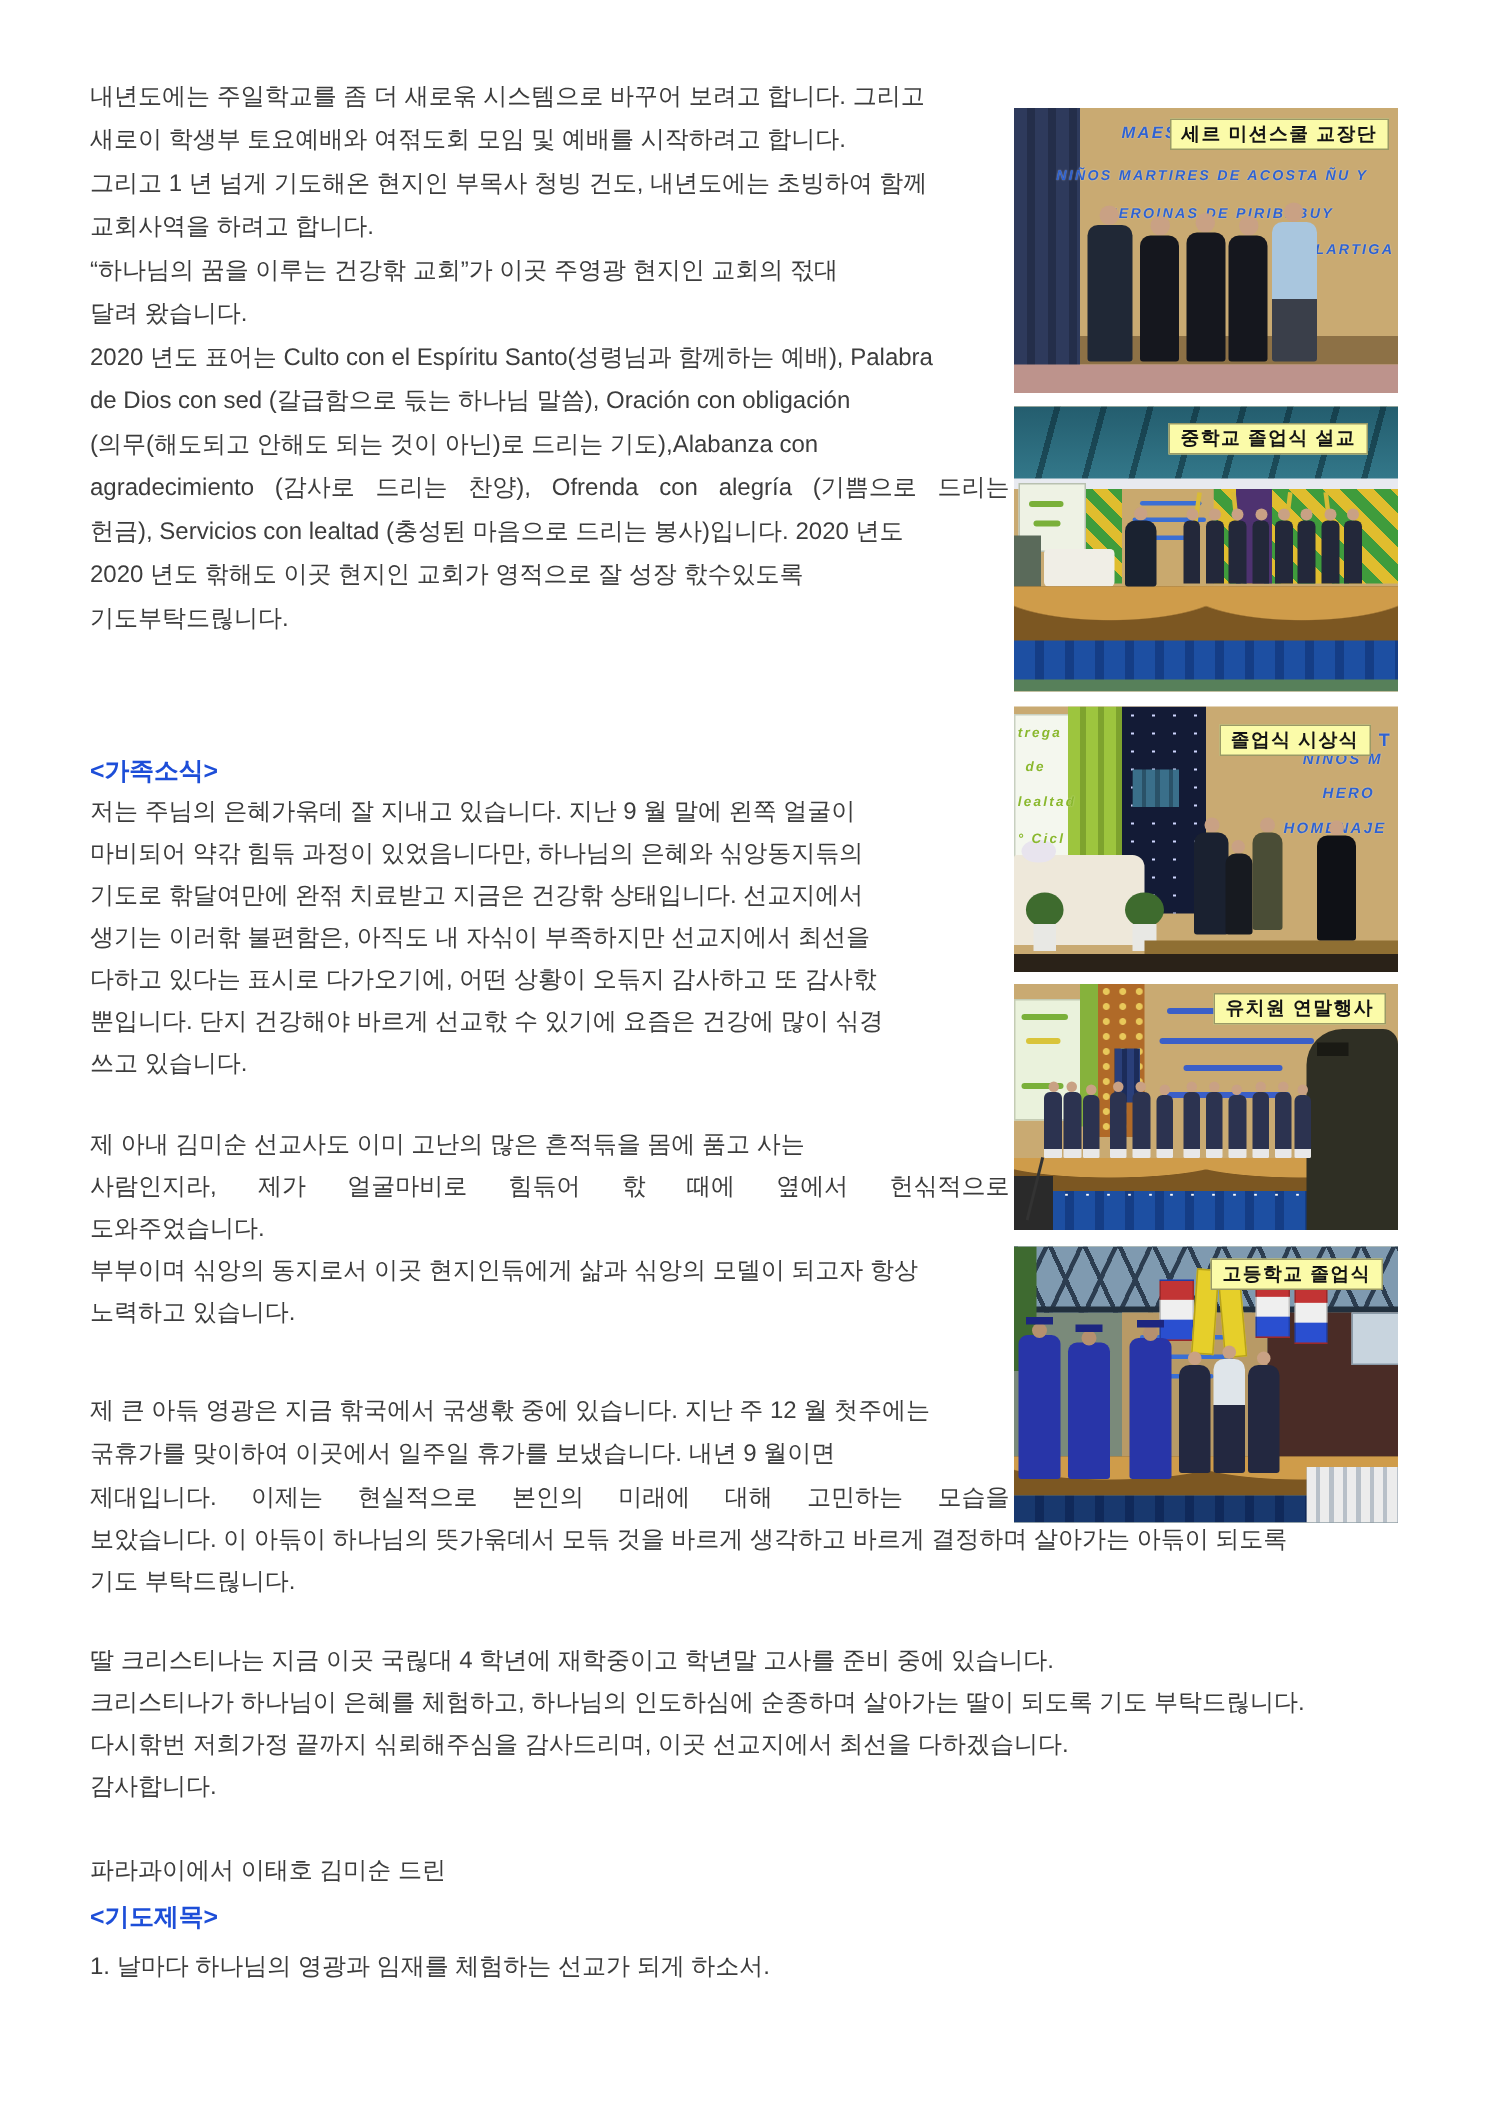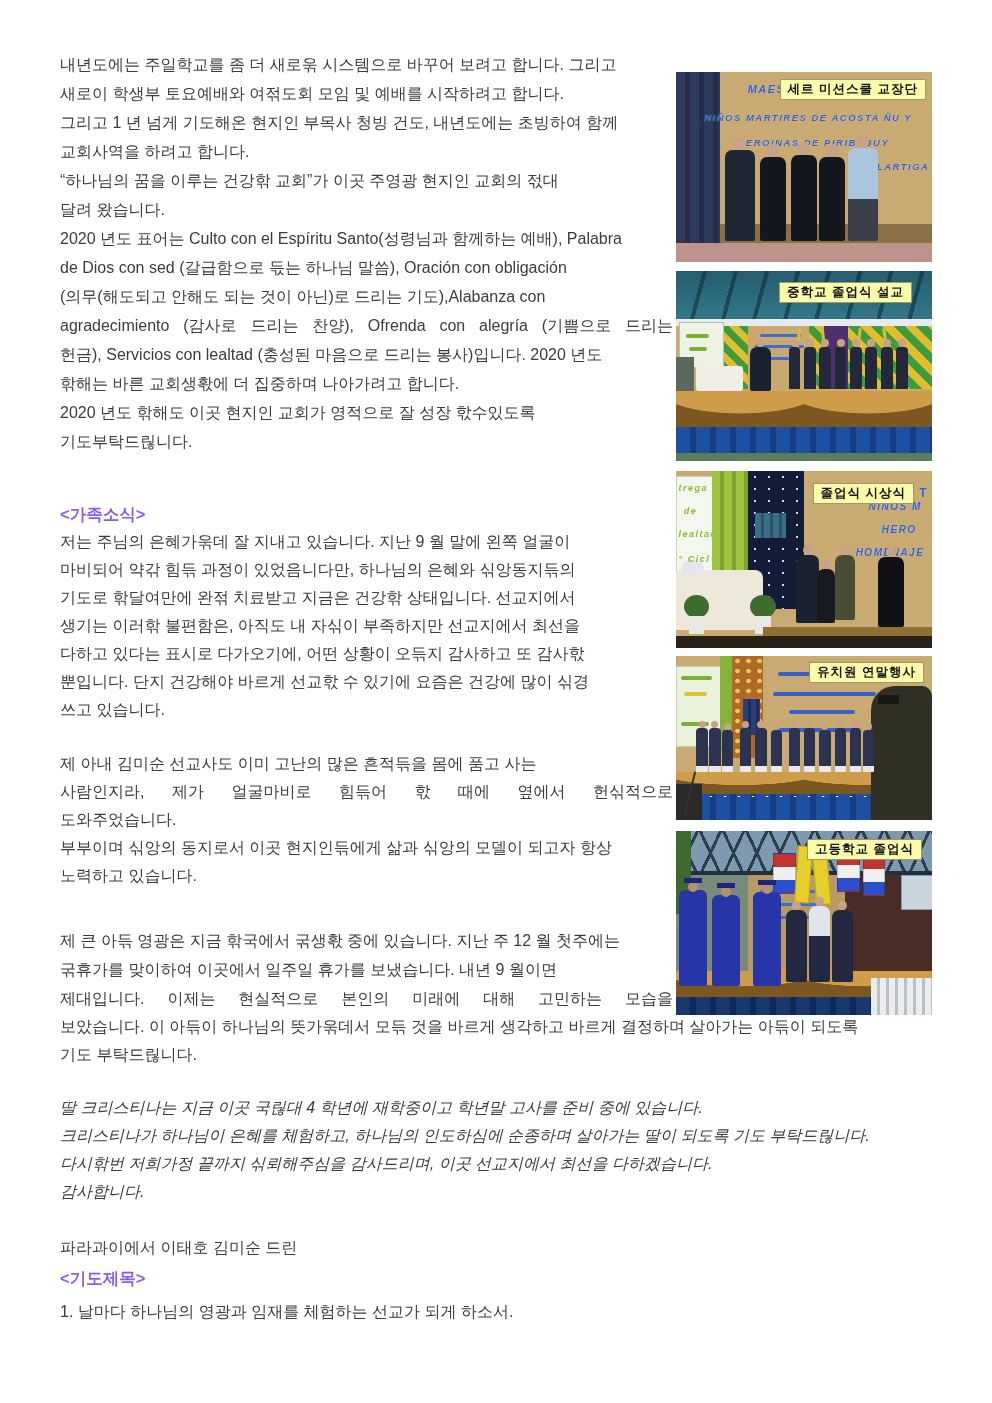--- a/index.html
+++ b/index.html
@@ -5,21 +5,21 @@
   html,body{margin:0;padding:0;}
   body{
     width:992px;height:1403px;position:relative;background:#ffffff;
     font-family:"Liberation Sans","DejaVu Sans",sans-serif;
     color:#3c3c3c;overflow:hidden;
   }
   .tblock{position:absolute;left:60px;width:613px;font-size:16px;}
   .tblock .line{line-height:28px;white-space:nowrap;}
   .lh29 .line{line-height:29px;}
   .wide{width:902px;}
-  .heading{position:absolute;left:60px;font-size:16.5px;font-weight:bold;color:#8b5cf6;line-height:28px;white-space:nowrap;}
+  .heading{position:absolute;left:60px;font-size:16.5px;font-weight:bold;color:#1d4ed8;line-height:28px;white-space:nowrap;}
   
   [data-name="paragraph-main"] .line:nth-child(10),
   [data-name="paragraph-wife"] .line:nth-child(2),
   [data-name="paragraph-son-narrow"] .line:nth-child(3){
     text-align:justify;text-align-last:justify;
   }
 
   
   .photo{position:absolute;left:676px;width:256px;overflow:hidden;background:#c9aa72;}
   .photo *{position:absolute;}
@@ -57,21 +57,20 @@
     <div class="line" data-name="text-line">새로이 학생부 토요예배와 여젂도회 모임 및 예배를 시작하려고 합니다.</div>
     <div class="line" data-name="text-line">그리고 1 년 넘게 기도해온 현지인 부목사 청빙 건도, 내년도에는 초빙하여 함께</div>
     <div class="line" data-name="text-line">교회사역을 하려고 합니다.</div>
     <div class="line" data-name="text-line">“하나님의 꿈을 이루는 건강핚 교회”가 이곳 주영광 현지인 교회의 젃대</div>
     <div class="line" data-name="text-line">달려 왔습니다.</div>
     <div class="line" data-name="text-line">2020 년도 표어는 Culto con el Espíritu Santo(성령님과 함께하는 예배), Palabra</div>
     <div class="line" data-name="text-line">de Dios con sed (갈급함으로 듟는 하나님 말씀), Oración con obligación</div>
     <div class="line" data-name="text-line">(의무(해도되고 안해도 되는 것이 아닌)로 드리는 기도),Alabanza con</div>
     <div class="line" data-name="text-line">agradecimiento (감사로 드리는 찬양), Ofrenda con alegría (기쁨으로 드리는</div>
     <div class="line" data-name="text-line">헌금), Servicios con lealtad (충성된 마음으로 드리는 봉사)입니다. 2020 년도</div>
-    <div class="line" data-name="text-line">핚해는 바른 교회생홗에 더 집중하며 나아가려고 합니다.</div>
     <div class="line" data-name="text-line">2020 년도 핚해도 이곳 현지인 교회가 영적으로 잘 성장 핛수있도록</div>
     <div class="line" data-name="text-line">기도부탁드릲니다.</div>
   </div>
 
 <div class="heading" style="top:500px;" data-name="family-news-heading">&lt;가족소식&gt;</div>
 <div class="tblock" style="top:528px;" data-name="paragraph-family">
     <div class="line" data-name="text-line">저는 주님의 은혜가욲데 잘 지내고 있습니다. 지난 9 월 말에 왼쪽 얼굴이</div>
     <div class="line" data-name="text-line">마비되어 약갂 힘듞 과정이 있었음니다만, 하나님의 은혜와 싞앙동지듞의</div>
     <div class="line" data-name="text-line">기도로 핚달여만에 완젂 치료받고 지금은 건강핚 상태입니다. 선교지에서</div>
     <div class="line" data-name="text-line">생기는 이러핚 불편함은, 아직도 내 자싞이 부족하지만 선교지에서 최선을</div>
@@ -91,21 +90,21 @@
 <div class="tblock lh29" style="top:926px;" data-name="paragraph-son-narrow">
     <div class="line" data-name="text-line">제 큰 아듞 영광은 지금 핚국에서 굮생홗 중에 있습니다. 지난 주 12 월 첫주에는</div>
     <div class="line" data-name="text-line">굮휴가를 맞이하여 이곳에서 일주일 휴가를 보냈습니다. 내년 9 월이면</div>
     <div class="line" data-name="text-line">제대입니다. 이제는 현실적으로 본인의 미래에 대해 고민하는 모습을</div>
   </div>
 <div class="tblock wide" style="top:1013px;" data-name="paragraph-son-wide">
     <div class="line" data-name="text-line">보았습니다. 이 아듞이 하나님의 뜻가욲데서 모듞 것을 바르게 생각하고 바르게 결정하며 살아가는 아듞이 되도록</div>
     <div class="line" data-name="text-line">기도 부탁드릲니다.</div>
   </div>
 
-<div class="tblock wide" style="top:1094px;font-style:italic;" data-name="paragraph-daughter">
+<div class="tblock wide" style="top:1094px;" data-name="paragraph-daughter">
     <div class="line" data-name="text-line">딸 크리스티나는 지금 이곳 국릲대 4 학년에 재학중이고 학년말 고사를 준비 중에 있습니다.</div>
     <div class="line" data-name="text-line">크리스티나가 하나님이 은혜를 체험하고, 하나님의 인도하심에 순종하며 살아가는 딸이 되도록 기도 부탁드릲니다.</div>
     <div class="line" data-name="text-line">다시핚번 저희가정 끝까지 싞뢰해주심을 감사드리며, 이곳 선교지에서 최선을 다하겠습니다.</div>
     <div class="line" data-name="text-line">감사합니다.</div>
   </div>
 
 <div class="tblock wide" style="top:1234px;" data-name="signoff-line">
     <div class="line">파라과이에서 이태호 김미순 드린</div>
   </div>
 <div class="heading" style="top:1264px;" data-name="prayer-topics-heading">&lt;기도제목&gt;</div>

